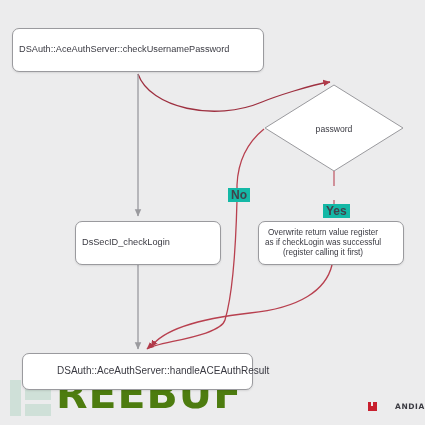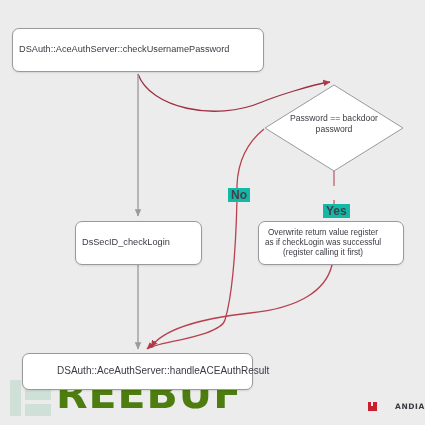--- a/index.html
+++ b/index.html
@@ -88,21 +88,21 @@
     display: block;
     line-height: 1.22;
     padding: 0 6px;
   }
 
   #node-check-username {
     left: 12px;  top: 28px;  width: 252px; height: 44px;
     font-size: 9.2px;
   }
   #node-checklogin {
-    left: 75px;  top: 221px; width: 127px; height: 44px;
+    left: 75px;  top: 221px; width: 146px; height: 44px;
     font-size: 9.2px;
   }
   #node-overwrite {
     left: 258px; top: 221px; width: 146px; height: 44px;
     font-size: 8.2px;
   }
   #node-handle-result {
     left: 22px;  top: 353px; width: 231px; height: 37px;
     font-size: 10px;
     padding-left: 28px;
@@ -207,21 +207,21 @@
       <span>(register calling it first)</span>
     </span>
   </div>
 
   <div class="node-box" id="node-handle-result">
     <span class="label">DSAuth::AceAuthServer::handleACEAuthResult</span>
   </div>
 
   <div style="position:absolute;left:265px;top:113px;width:138px;text-align:center;
               font-size:8.6px;line-height:1.25;color:#3a3a42;">
-    <span>Password == backdoor</span><br>
+    <br>
     <span>password</span>
   </div>
 
   <div class="edge-label" id="label-no">No</div>
   <div class="edge-label" id="label-yes">Yes</div>
 
   <div id="mandiant-logo">
     <div class="m-mark"></div>
     <div class="m-text">ANDIANT</div>
   </div>

